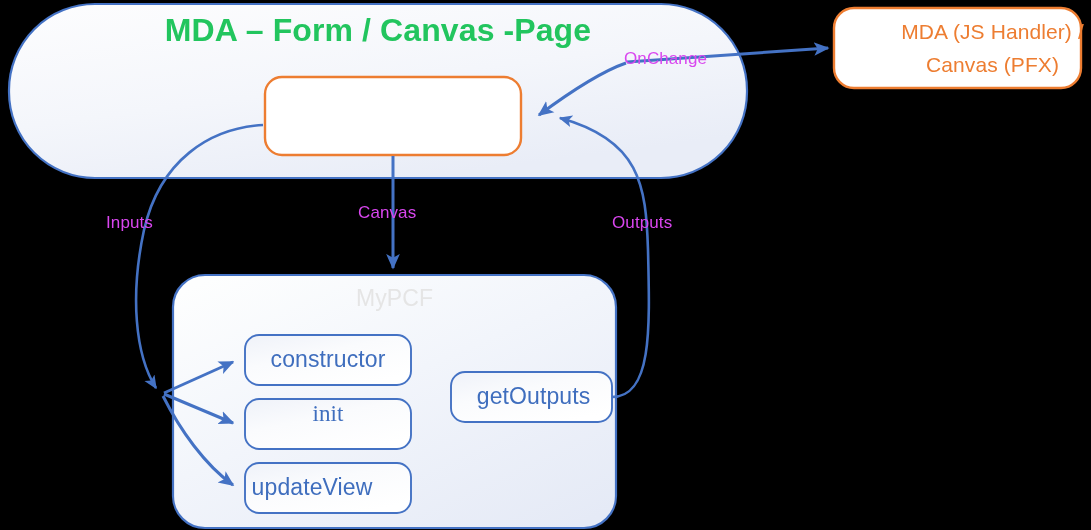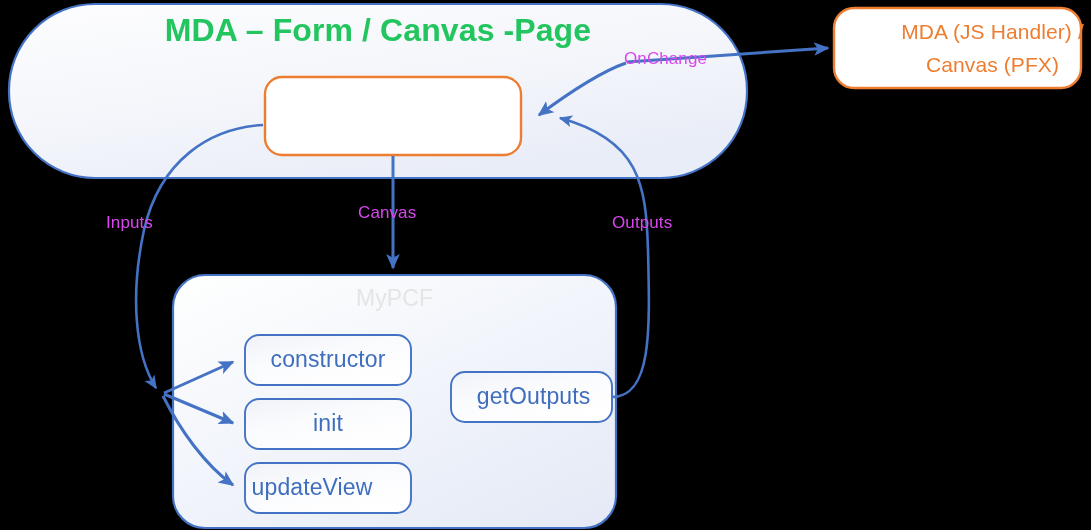--- a/index.html
+++ b/index.html
@@ -145,21 +145,21 @@
 
     <div class="txt container-title" style="left:0; top:13px; width:756px; text-align:center;">MDA – Form / Canvas -Page</div>
 
 
     <div class="txt mda-text" style="left:834px; top:19px; width:247px;">MDA (JS Handler) /</div>
     <div class="txt mda-text" style="left:834px; top:52px; width:247px;">Canvas (PFX)</div>
 
     <div class="txt pcf-title" style="left:173px; top:286px; width:443px; text-align:center;">MyPCF</div>
 
     <div class="txt method-text" style="left:245px; top:347px; width:166px;">constructor</div>
-    <div class="txt method-text" style="left:245px; top:411px; width:166px;">init</div>
+    <div class="txt method-text" style="left:245px; top:401px; width:166px;font-family:Liberation Serif, serif;">init</div>
     <div class="txt method-text" style="left:245px; top:475px; width:134px;">updateView</div>
     <div class="txt method-text" style="left:451px; top:384px; width:165px;">getOutputs</div>
 
     <div class="txt edge-label" style="left:624px; top:49px;">OnChange</div>
     <div class="txt edge-label" style="left:106px; top:213px;">Inputs</div>
     <div class="txt edge-label" style="left:358px; top:203px;">Canvas</div>
     <div class="txt edge-label" style="left:612px; top:213px;">Outputs</div>
 
   </div>
 </div>

